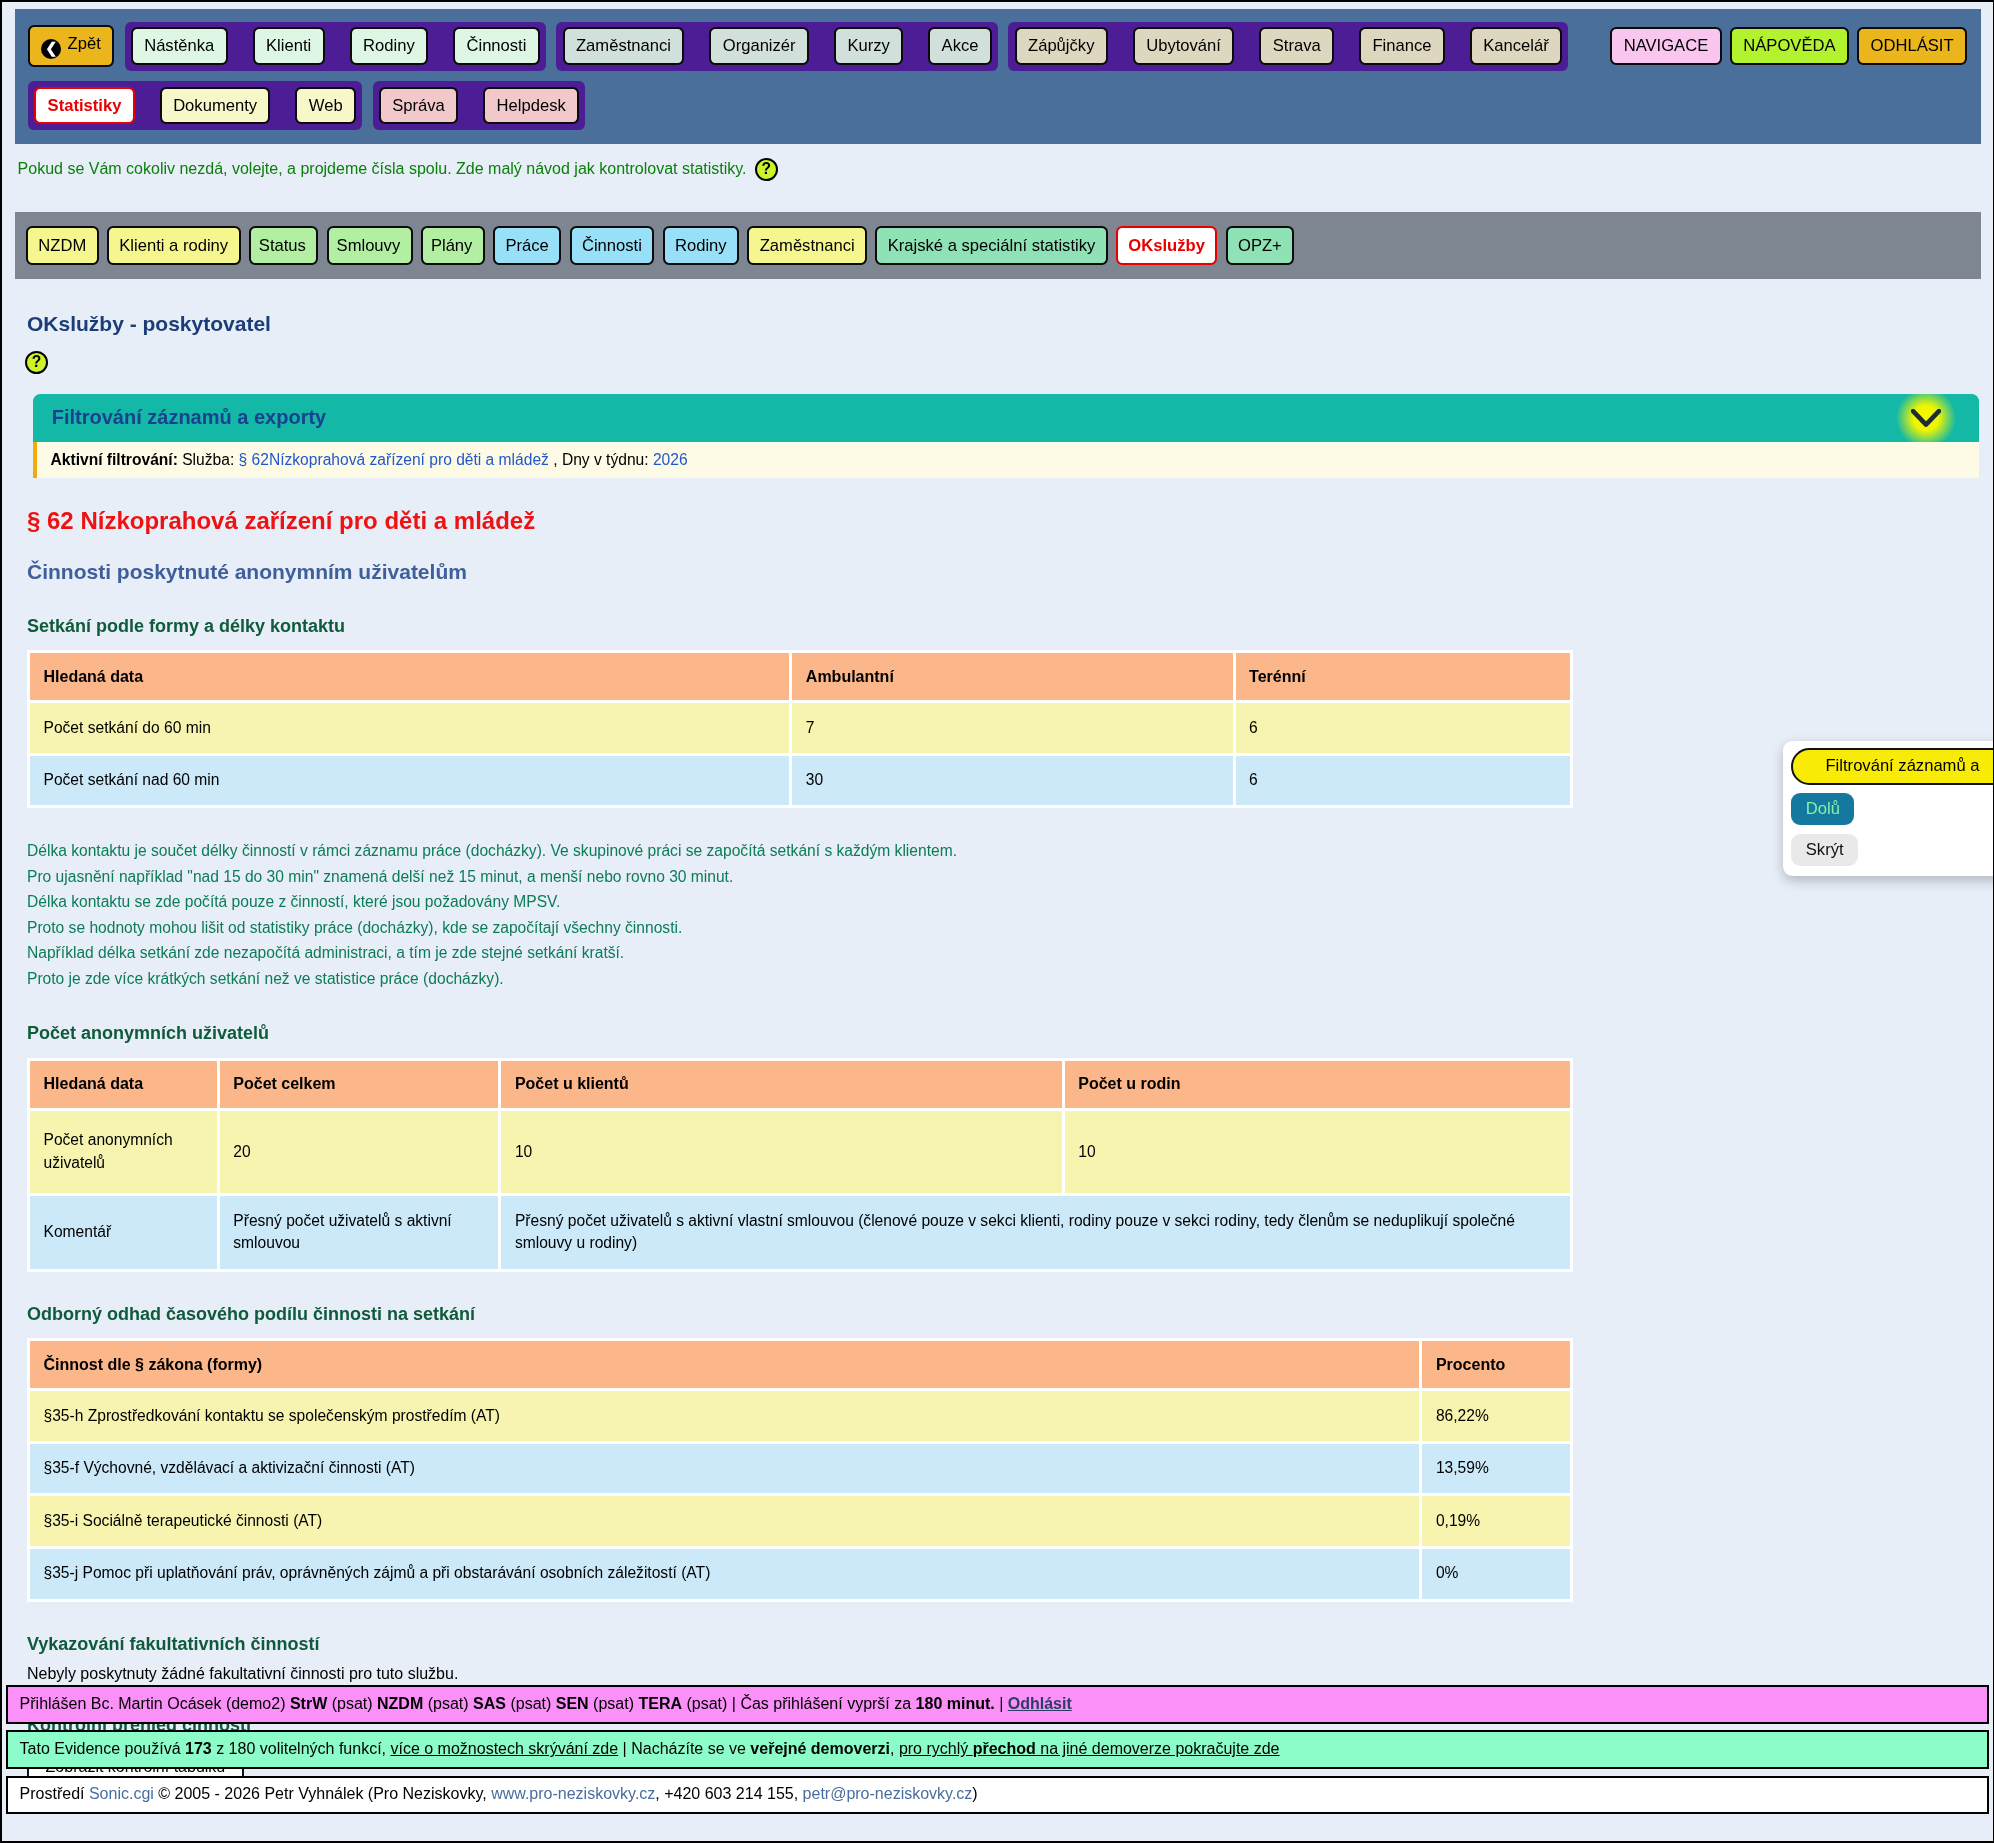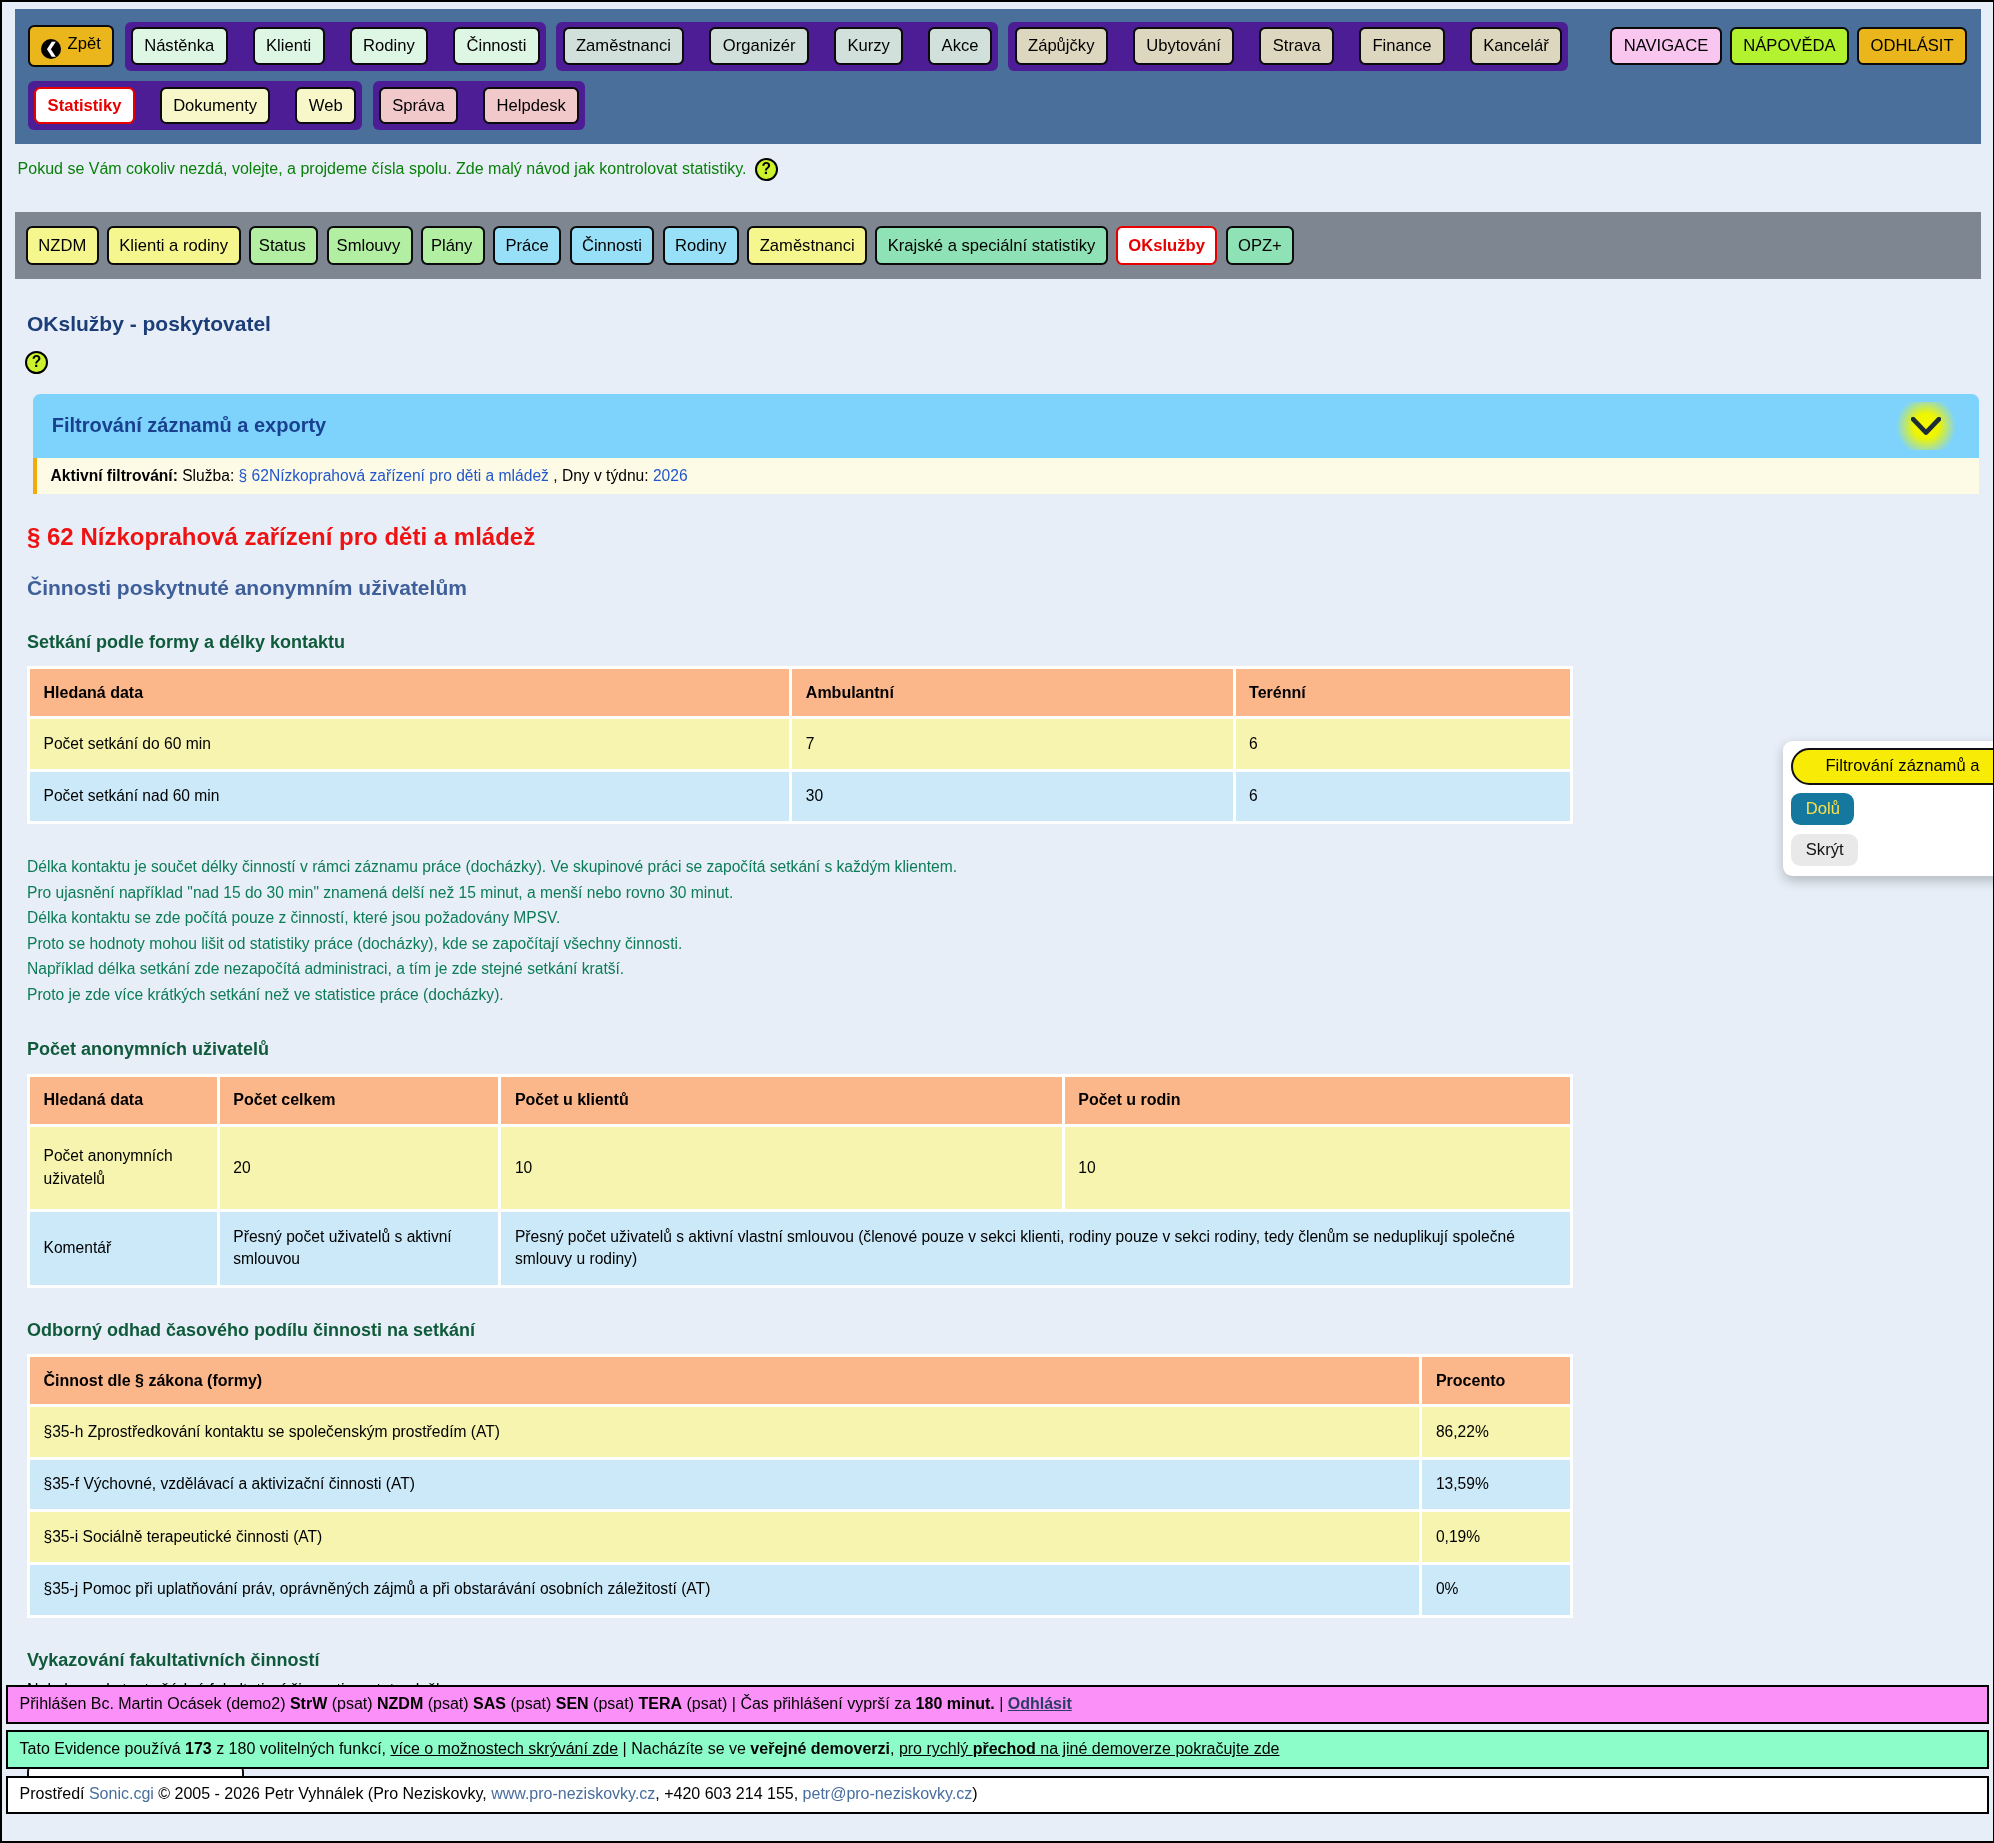--- a/index.html
+++ b/index.html
@@ -56,22 +56,22 @@
   .gbtn.g  { background:#b3efa3;padding-left:8px; }
   .gbtn.bl { background:#97e0f7; }
   .gbtn.t  { background:#8fe2b5; }
   .gbtn.act{ background:#fff; border-color:#e80000; color:#e80000; font-weight:bold; }
 
   
   .page-title { margin:33px 0 0 25px; font-size:21px; font-weight:bold; color:#1c3e78; }
   .help2 { margin:14.5px 0 0 23px; }
 
   .filter-bar {
-    margin:20px 14.5px 0 31px; background:#7dd3fc; border-radius:7.3px 7.3px 0 0;
-    display:flex; align-items:center; padding:0 18.7px; height:64px;
+    margin:20px 14.5px 0 31px; background:#14b8a6; border-radius:7.3px 7.3px 0 0;
+    display:flex; align-items:center; padding:0 18.7px; height:48px;
   }
   .filter-bar .ftitle { color:#19418f; font-size:20px; font-weight:bold; }
   .chev {
     margin-left:auto; width:68px; height:48px; display:flex; align-items:center; justify-content:center;
     background:radial-gradient(circle at 50% 50%, #f6fa00 0%, #eef500 30%, rgba(168,225,79,0) 72%);
     border:none; cursor:pointer;
   }
   .filter-info {
     margin:0 14.5px 0 31px; background:#fdfbe6; border-left:4.7px solid #f3ac07;
     padding:8.8px 13.5px; font-size:15.6px;
@@ -109,21 +109,21 @@
   }
   .fp-yellow {
     display:block; width:100%; background:#f8ec07; border:2.6px solid #111;
     border-radius:21px; font-size:16.6px; padding:6.2px 6.2px;
     white-space:nowrap; overflow:hidden; text-align:center;
   }
   .fp-down, .fp-hide {
     display:block; width:fit-content; margin-top:8.3px; border:none;
     border-radius:9.4px; font-size:16.6px; padding:6.2px 14.5px;
   }
-  .fp-down { background:#15799f; color:#fde047; }
+  .fp-down { background:#15799f; color:#86efac;border-radius:9px; }
   .fp-hide { background:#e9e9e9; color:#111; }
 
   
   .plain-text { margin:10.4px 0 0 25px; font-size:16px; }
   .ctl-btn {
     margin:11.4px 0 0 25px; background:#fdfdfd; border:2.1px solid #111;
     border-radius:8.3px; font-size:16px; padding:8.3px 16.6px;
   }
 
   

